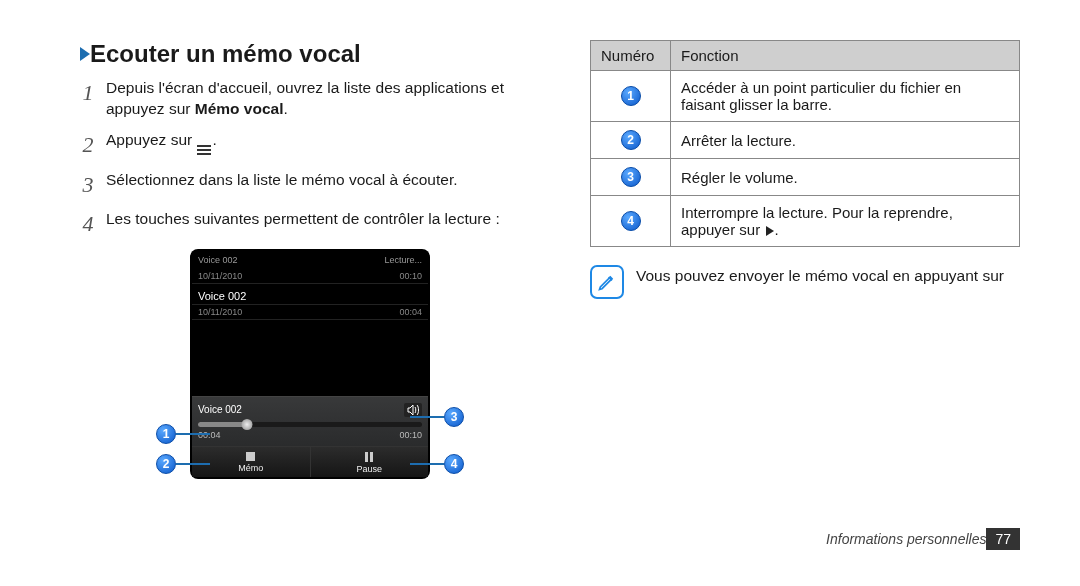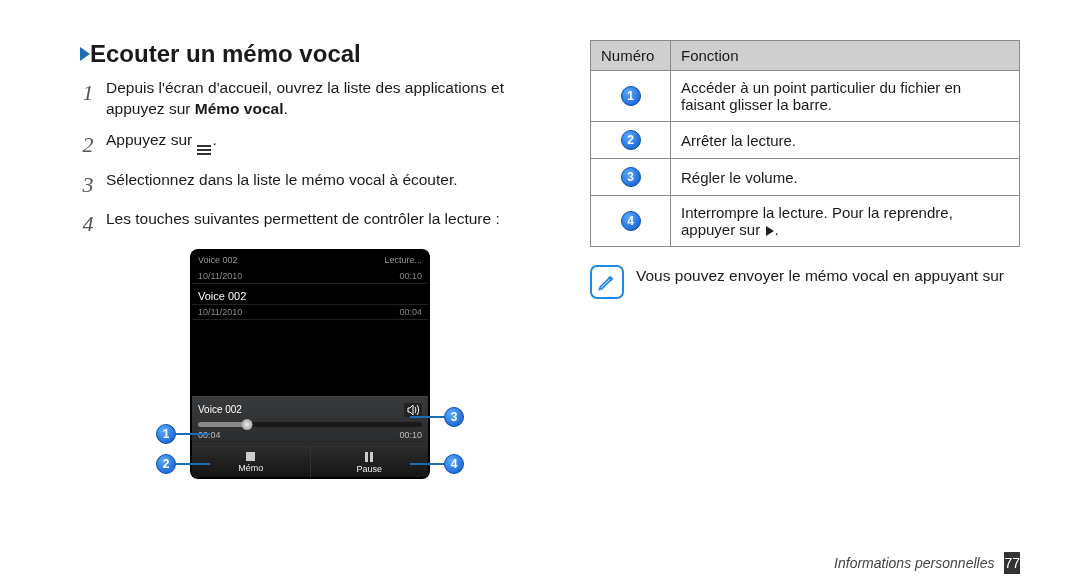--- a/index.html
+++ b/index.html
@@ -147,27 +147,27 @@
   .menu-key {
     display: inline-flex; width: 22px; height: 14px;
     border: 1.5px solid #333; border-radius: 3px;
     vertical-align: -2px; padding: 2px 3px; gap: 1px;
     flex-direction: column; justify-content: center;
   }
   .menu-key span { height: 1.5px; background: #333; width: 70%; }
   .menu-key span:nth-child(2){ width: 55%; }
 
   .footer {
-    position: absolute; bottom: 12px; right: 60px;
-    display: flex; align-items: center; gap: 10px;
+    position: absolute; bottom: 36px; right: 60px;
+    display: flex; align-items: center; 
     font-style: italic; color: #444; font-size: 14px;
   }
   .page-badge {
     background: #333; color: #fff; font-style: normal;
-    padding: 3px 0; font-size: 14px;
+    padding: 3px 9px; font-size: 14px;
   }
 </style>
 </head>
 <body>
 
 <div class="col col-left">
   <h2 class="section-title">
     <span class="chev"></span>
     <span>Ecouter un mémo vocal</span>
   </h2>

